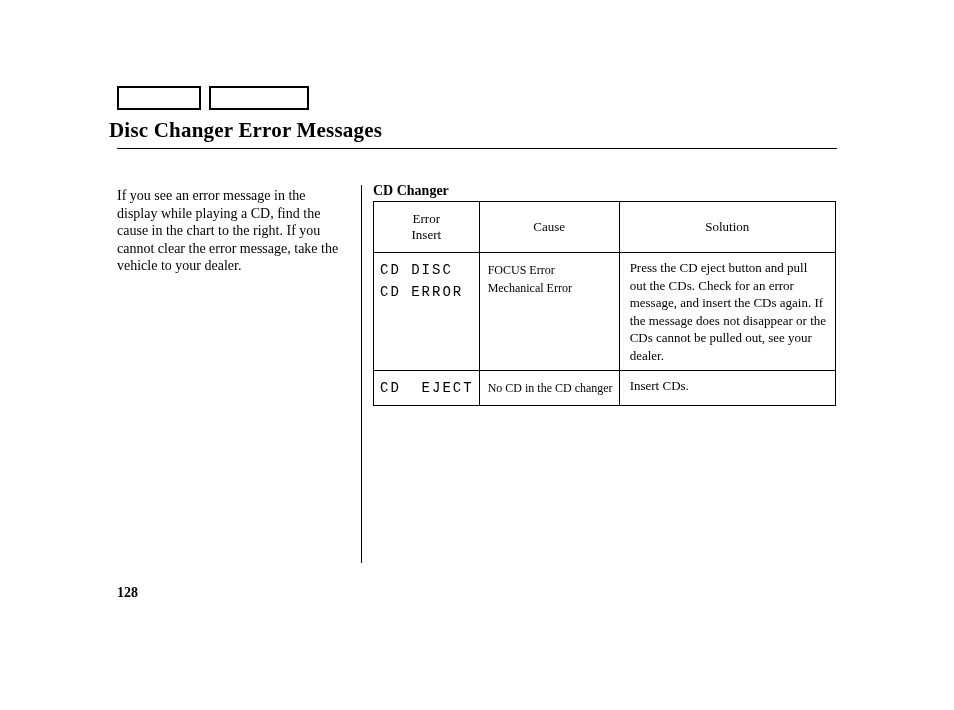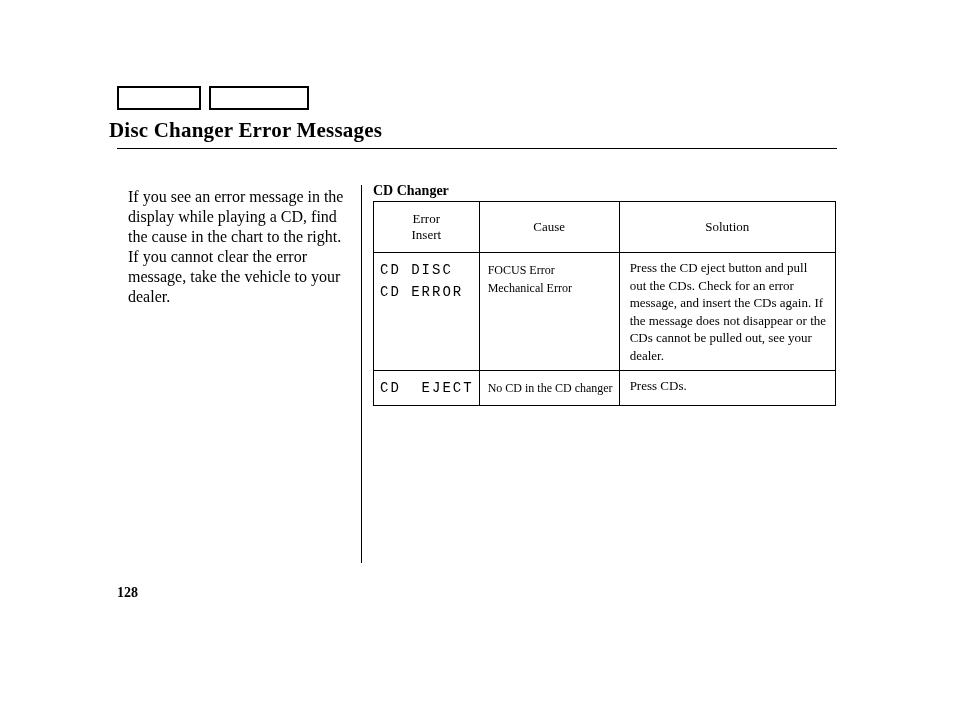--- a/index.html
+++ b/index.html
@@ -44,23 +44,23 @@
     position: absolute;
     top: 148px;
     left: 117px;
     width: 720px;
     border-top: 1px solid #000;
   }
   
   .intro {
     position: absolute;
     top: 187px;
-    left: 128px;
+    left: 117px;
     width: 225px;
-    font-size: 16px;
+    font-size: 14px;
     line-height: 1.25;
   }
   
   .vsep {
     position: absolute;
     top: 185px;
     left: 361px;
     width: 0;
     height: 378px;
     border-left: 1px solid #000;
@@ -165,20 +165,20 @@
         <tr>
           <td class="lcd" style="white-space: pre-line;">CD   DISC
 CD  ERROR</td>
           <td class="cause" style="white-space: pre-line;">FOCUS Error
 Mechanical Error</td>
           <td class="sol">Press the CD eject button and pull out the CDs. Check for an error message, and insert the CDs again. If the message does not disappear or the CDs cannot be pulled out, see your dealer.</td>
         </tr>
         <tr>
           <td class="lcd">CD  EJECT</td>
           <td class="cause">No CD in the CD changer</td>
-          <td class="sol">Press CDs.</td>
+          <td class="sol">Insert CDs.</td>
         </tr>
       </tbody>
     </table>
   </div>
 
   <div class="pageno">128</div>
 </div>
 
 </body></html>

